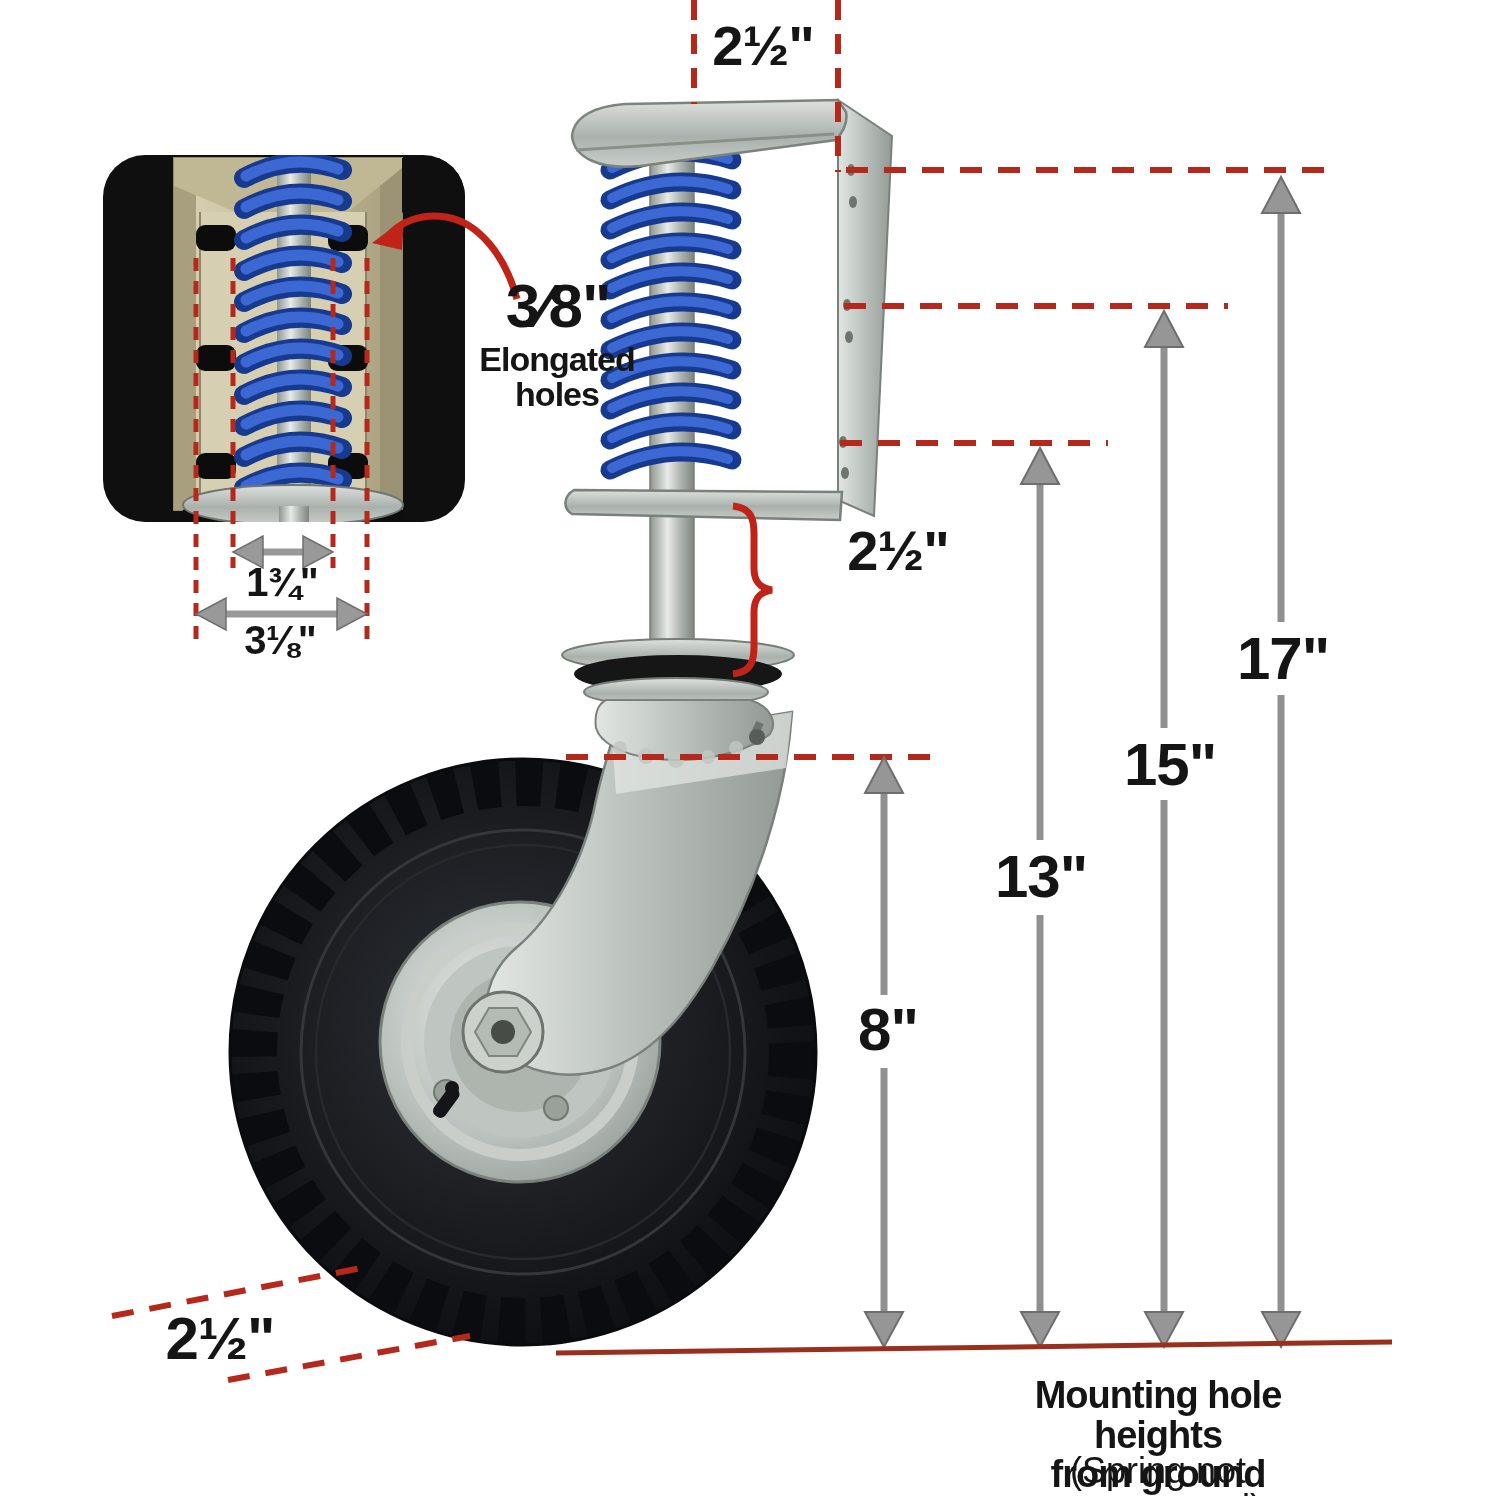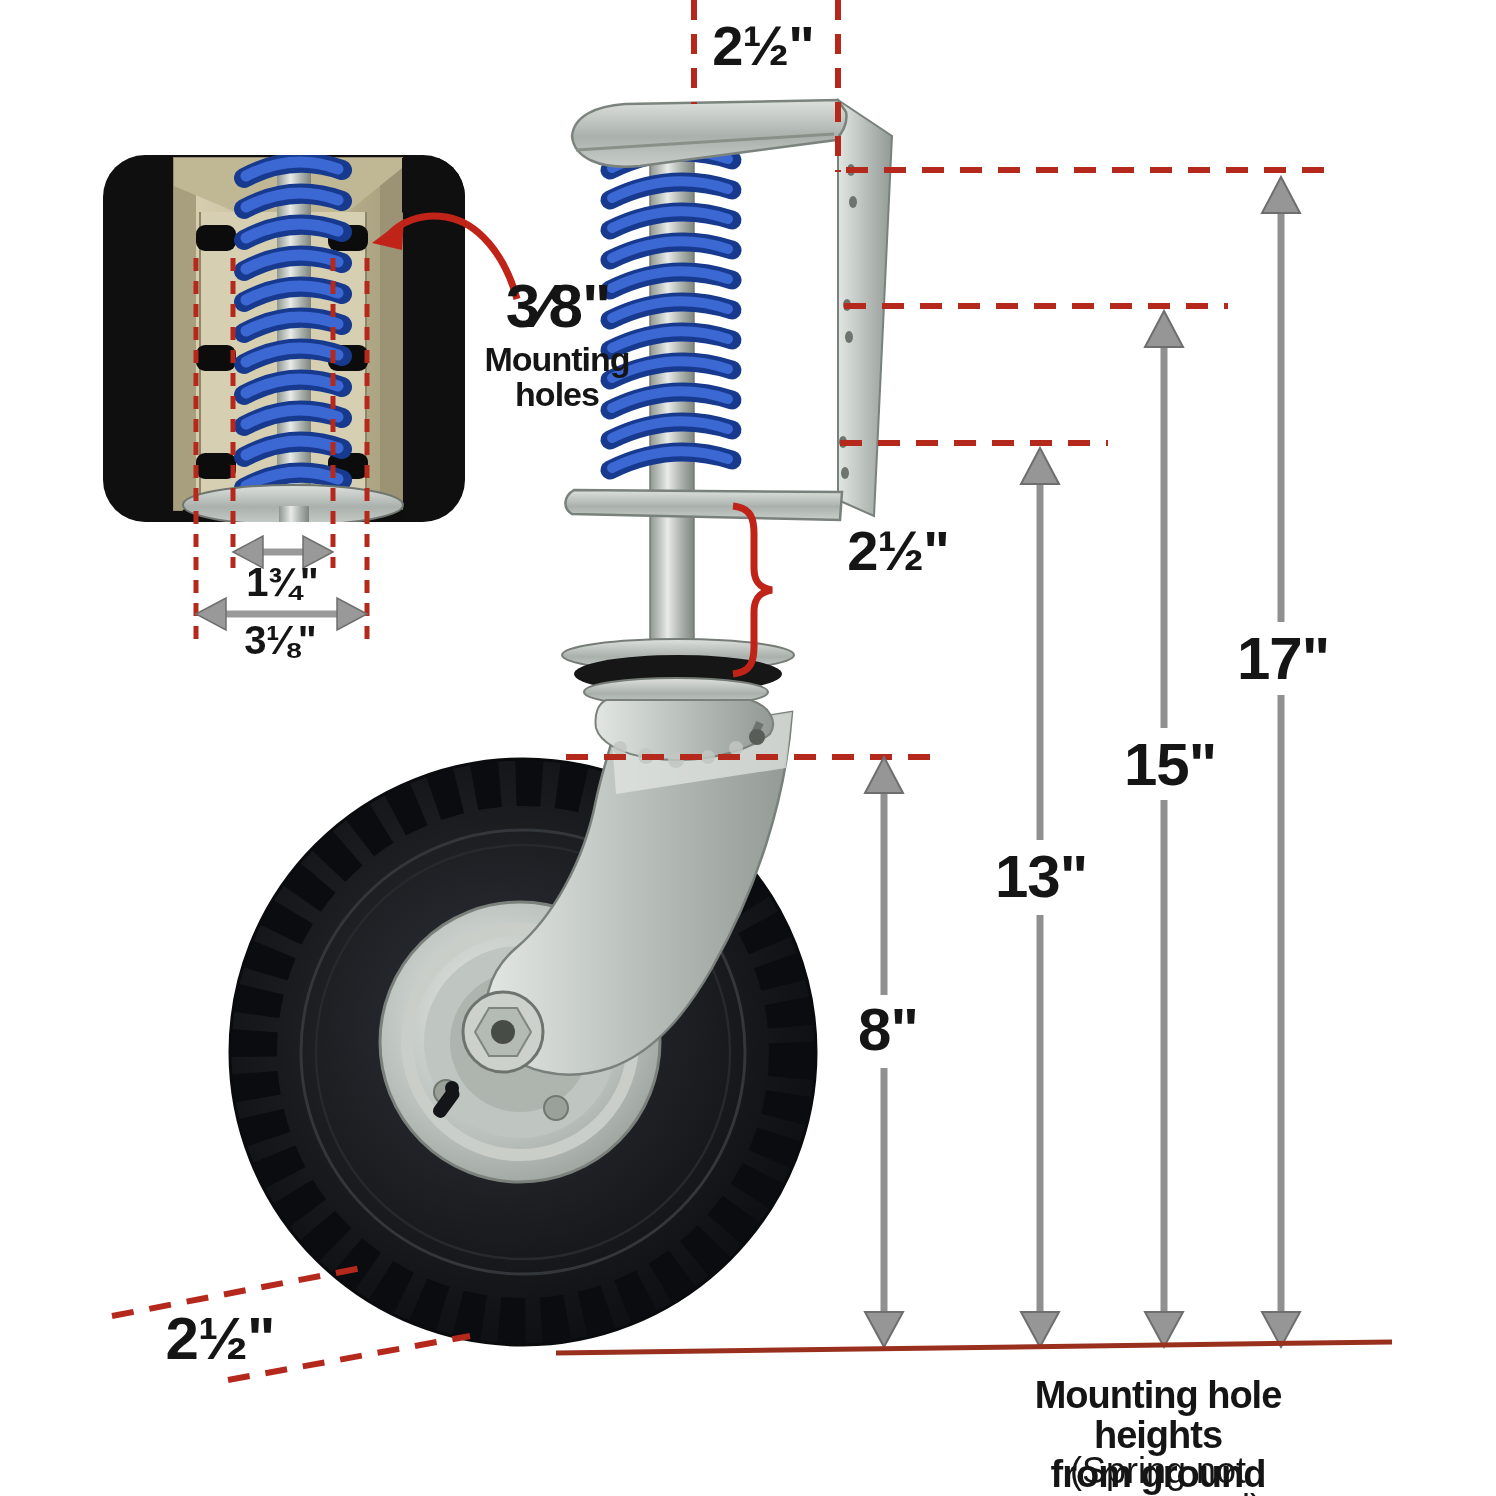--- a/index.html
+++ b/index.html
@@ -249,21 +249,21 @@
       <polygon points="1281,177 1262,213 1300,213" fill="#969696" stroke="#6e6e6e" stroke-width="2"></polygon>
       <polygon points="1281,1347 1262,1312 1300,1312" fill="#969696" stroke="#6e6e6e" stroke-width="2"></polygon>
     </g>
   </g>
 
   <line x1="556" y1="1353" x2="1392" y2="1342" stroke="#99301e" stroke-width="5"></line>
 </svg>
 
 <div class="lbl center-y f56" style="left:763px;top:46px;">2½"</div>
 <div class="lbl center-y f62" style="left:558px;top:306px;">3⁄8"</div>
-<div class="lbl f34" style="left:557px;top:342px;">Mounting
+<div class="lbl f34" style="left:557px;top:342px;">Elongated
 holes</div>
 <div class="lbl center-y f40" style="left:282px;top:583px;">1¾"</div>
 <div class="lbl center-y f40" style="left:280px;top:641px;">3⅛"</div>
 <div class="lbl center-y f56" style="left:898px;top:551px;">2½"</div>
 <div class="lbl center-y f60" style="left:888px;top:1030px;">8"</div>
 <div class="lbl center-y f60" style="left:1041px;top:877px;">13"</div>
 <div class="lbl center-y f60" style="left:1170px;top:765px;">15"</div>
 <div class="lbl center-y f60" style="left:1283px;top:659px;">17"</div>
 <div class="lbl center-y f60" style="left:220px;top:1339px;">2½"</div>
 <div class="lbl f38" style="left:1158px;top:1376px;">Mounting hole heights

